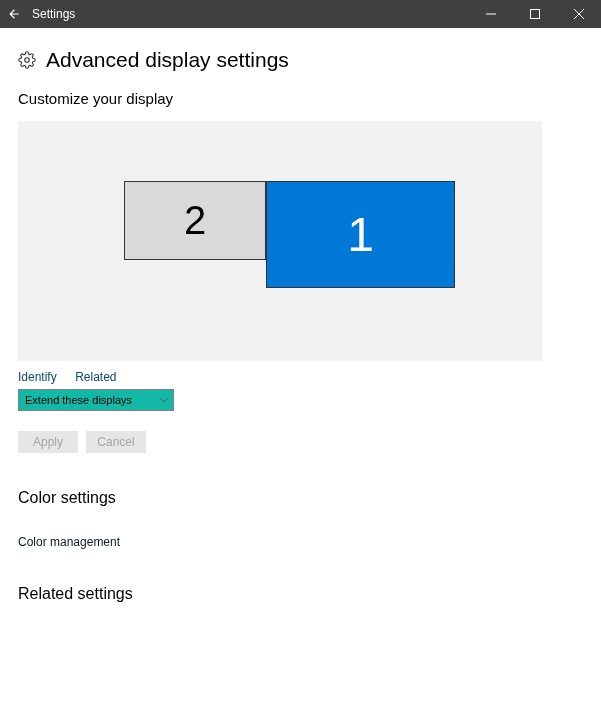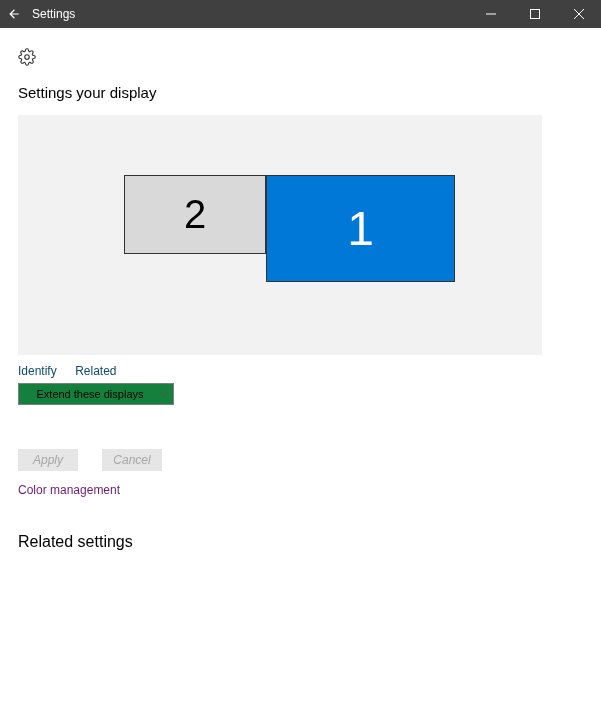--- a/index.html
+++ b/index.html
@@ -60,52 +60,51 @@
 
   .links-row { margin-top: 6px; }
   .link { font-size: 12px; color: #0c4a6e; cursor: pointer; display: inline-block; margin-right: 14px; }
 
   .field-label { font-size: 12px; margin-top: 16px; }
   .combo {
     margin-top: 4px;
     width: 156px;
     height: 22px;
     border: 1px solid #7f7f7f;
-    background: #15803d;
+    background: #14b8a6;
     font-size: 11px;
     padding: 0 18px 0 6px;
     display: flex;
     align-items: center;
     position: relative;
-    justify-content: center;
   }
   .combo .chev {
     position: absolute;
     right: 4px;
     top: 50%;
     transform: translateY(-50%);
     width: 10px; height: 10px;
     pointer-events: none;
   }
 
-  .btn-row { margin-top: 44px; display: flex; gap: 24px; font-style: italic; }
+  .btn-row { margin-top: 20px; display: flex; gap: 8px; }
   .btn {
     width: 60px;
     height: 22px;
     font-size: 12px;
     border: none;
     background: #e6e6e6;
     color: #a6a6a6;
     display: flex;
     align-items: center;
     justify-content: center;
   }
 
   .section-title { font-size: 16px; font-weight: 400; margin-top: 36px; }
-  .section-link { display: block; font-size: 12px; color: #701a75; margin-top: 12px; cursor: pointer; }
+  .section-link { display: block; font-size: 12px; color: #0f172a; margin-top: 28px; cursor: pointer; }
 </style>
 </head>
 <body>
 
 <div class="titlebar">
   <div class="tb-left">
     <div class="tb-back">
       <svg viewBox="0 0 24 24">
           <path d="M20 11H7.83l5.59-5.59L12 4l-8 8 8 8 1.41-1.41L7.83 13H20v-2z"></path>
         </svg>
@@ -131,23 +130,24 @@
   </div>
 </div>
 
 <div class="content">
 
   <div class="page-header">
     <svg viewBox="0 0 24 24" fill="none" stroke="currentColor" stroke-width="1.5">
       <circle cx="12" cy="12" r="3"></circle>
       <path d="M19.4 15a1.65 1.65 0 0 0 .33 1.82l.06.06a2 2 0 1 1-2.83 2.83l-.06-.06a1.65 1.65 0 0 0-1.82-.33 1.65 1.65 0 0 0-1 1.51V21a2 2 0 0 1-4 0v-.09a1.65 1.65 0 0 0-1-1.51 1.65 1.65 0 0 0-1.82.33l-.06.06a2 2 0 1 1-2.83-2.83l.06-.06a1.65 1.65 0 0 0 .33-1.82 1.65 1.65 0 0 0-1.51-1H3a2 2 0 0 1 0-4h.09a1.65 1.65 0 0 0 1.51-1 1.65 1.65 0 0 0-.33-1.82l-.06-.06a2 2 0 1 1 2.83-2.83l.06.06a1.65 1.65 0 0 0 1.82.33h0a1.65 1.65 0 0 0 1-1.51V3a2 2 0 0 1 4 0v.09a1.65 1.65 0 0 0 1 1.51h0a1.65 1.65 0 0 0 1.82-.33l.06-.06a2 2 0 1 1 2.83 2.83l-.06.06a1.65 1.65 0 0 0-.33 1.82v0a1.65 1.65 0 0 0 1.51 1H21a2 2 0 0 1 0 4h-.09a1.65 1.65 0 0 0-1.51 1z"></path>
     </svg>
+    <div class="page-title">Advanced display settings</div>
   </div>
 
-  <div class="subhead">Settings your display</div>
+  <div class="subhead">Customize your display</div>
 
   <div class="arrange-canvas">
     <div class="monitor monitor-2">
       <span>2</span>
     </div>
     <div class="monitor monitor-1">
       <span>1</span>
     </div>
   </div>
 
@@ -162,17 +162,18 @@
         <polyline points="1,3 5,7 9,3" fill="none" stroke="#555" stroke-width="1"></polyline>
       </svg>
   </div>
 
 
   <div class="btn-row">
     <div class="btn">Apply</div>
     <div class="btn">Cancel</div>
   </div>
 
+  <div class="section-title">Color settings</div>
   <span class="section-link">Color management</span>
 
   <div class="section-title">Related settings</div>
 
 </div>
 
 </body></html>

